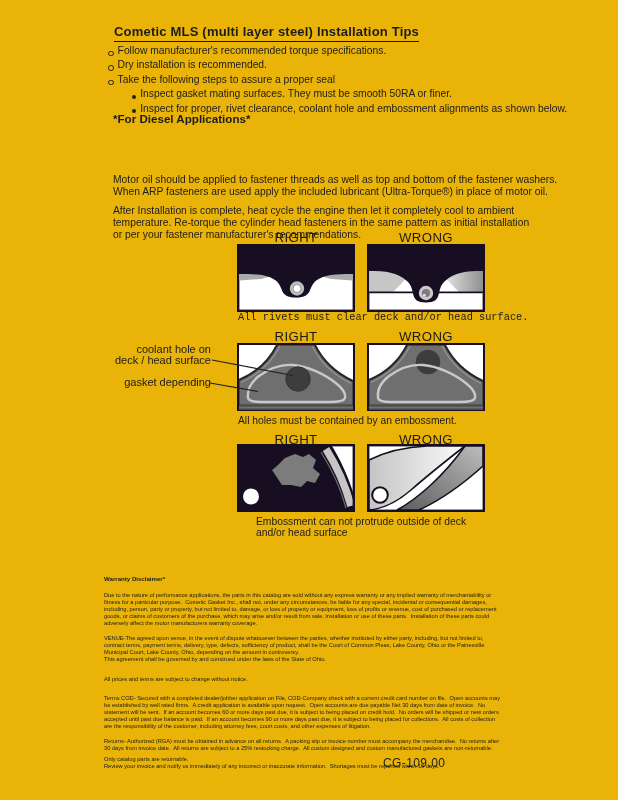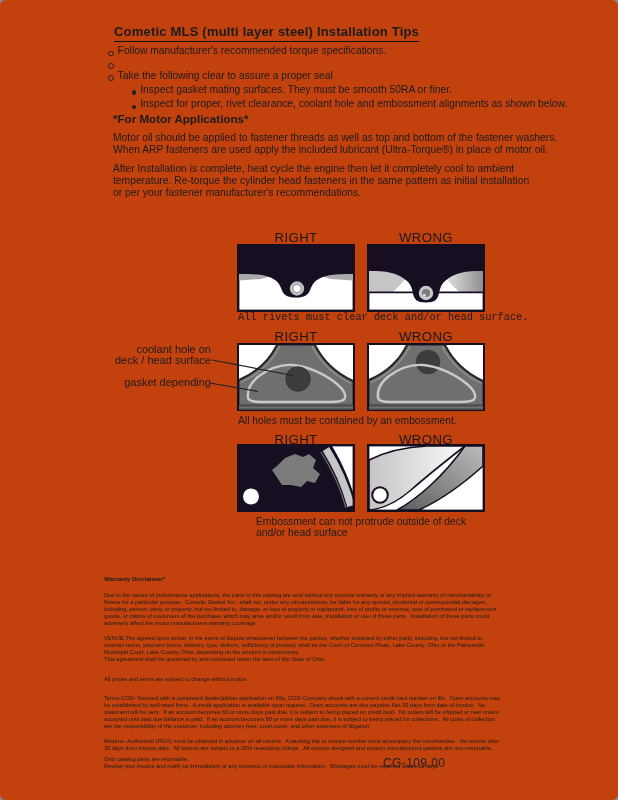--- a/index.html
+++ b/index.html
@@ -1,34 +1,34 @@
 <!DOCTYPE html>
 <html><head>
 <meta charset="utf-8">
 <style>
   html,body{margin:0;padding:0;background:#888;}
   .page{
-    position:relative;width:618px;height:800px;background:#c2410c;
+    position:relative;width:618px;height:800px;background:#eab308;
     margin:0 auto;overflow:hidden;
-    font-family:"Liberation Sans", sans-serif;color:#1c1c1c;border-radius:6px;
+    font-family:"Liberation Sans", sans-serif;color:#1c1c1c;
   }
   
   .doc-title{
     position:absolute;left:114px;top:24px;
     font-size:13px;font-weight:bold;letter-spacing:.2px;
     border-bottom:1.6px solid #141414;padding-bottom:2px;white-space:nowrap;
   }
   .bullets{position:absolute;left:108px;top:44px;font-size:10.3px;line-height:14.4px;}
   .b-row{display:flex;align-items:center;}
   .b-row.sub{margin-left:24px;}
   .dot-open{flex:0 0 auto;width:3.6px;height:3.6px;border:1.1px solid #222;border-radius:50%;margin:4.6px 4px 0 0;}
   .dot-filled{flex:0 0 auto;width:4.2px;height:4.2px;background:#222;border-radius:50%;margin:4.6px 4px 0 0;}
   
   .diesel-head{position:absolute;left:113px;top:112px;font-size:11.6px;font-weight:bold;}
-  .para{position:absolute;left:113px;font-size:10.3px;line-height:11.8px;white-space:pre-line;}
+  .para{position:absolute;left:113px;font-size:10.3px;line-height:11.8px;white-space:pre-line;margin-top:42px;}
   .p1{top:132px;}
   .p2{top:163px;}
   .note{top:207px;}
   
   .rw-label{position:absolute;width:118px;text-align:center;font-size:13.2px;color:#191919;letter-spacing:.4px;}
   .colL{left:237px;} .colR{left:367px;}
   .figbox{position:absolute;width:118px;height:68px;}
   .figbox svg{display:block;}
   .caption{position:absolute;left:238px;font-size:10.3px;line-height:11px;white-space:pre-line;}
   .annot{position:absolute;left:89px;width:122px;text-align:right;font-size:11px;line-height:10.8px;color:#1c1c1c;}
@@ -52,36 +52,37 @@
 
   <div class="doc-title">Cometic MLS (multi layer steel) Installation Tips</div>
 
   <div class="bullets">
     <div class="b-row">
       <span class="dot-open"></span>
       <span>Follow manufacturer's recommended torque specifications.</span>
     </div>
     <div class="b-row">
       <span class="dot-open"></span>
+      <span>Dry installation is recommended.</span>
     </div>
     <div class="b-row">
       <span class="dot-open"></span>
-      <span>Take the following clear to assure a proper seal</span>
+      <span>Take the following steps to assure a proper seal</span>
     </div>
     <div class="b-row sub">
       <span class="dot-filled"></span>
       <span>Inspect gasket mating surfaces.  They must be smooth 50RA or finer.</span>
     </div>
     <div class="b-row sub">
       <span class="dot-filled"></span>
       <span>Inspect for proper, rivet clearance, coolant hole and embossment alignments as shown below.</span>
     </div>
   </div>
 
-  <div class="diesel-head">*For Motor Applications*</div>
+  <div class="diesel-head">*For Diesel Applications*</div>
   <div class="para p1">Motor oil should be applied to fastener threads as well as top and bottom of the fastener washers.
 When ARP fasteners are used apply the included lubricant (Ultra-Torque®) in place of motor oil.</div>
   <div class="para p2">After Installation is complete, heat cycle the engine then let it completely cool to ambient
 temperature. Re-torque the cylinder head fasteners in the same pattern as initial installation
 or per your fastener manufacturer's recommendations.</div>
 
   <div class="rw-label colL" style="top:230px;">RIGHT</div>
   <div class="rw-label colR" style="top:230px;">WRONG</div>
 
   <div class="figbox colL" style="top:244px;">

